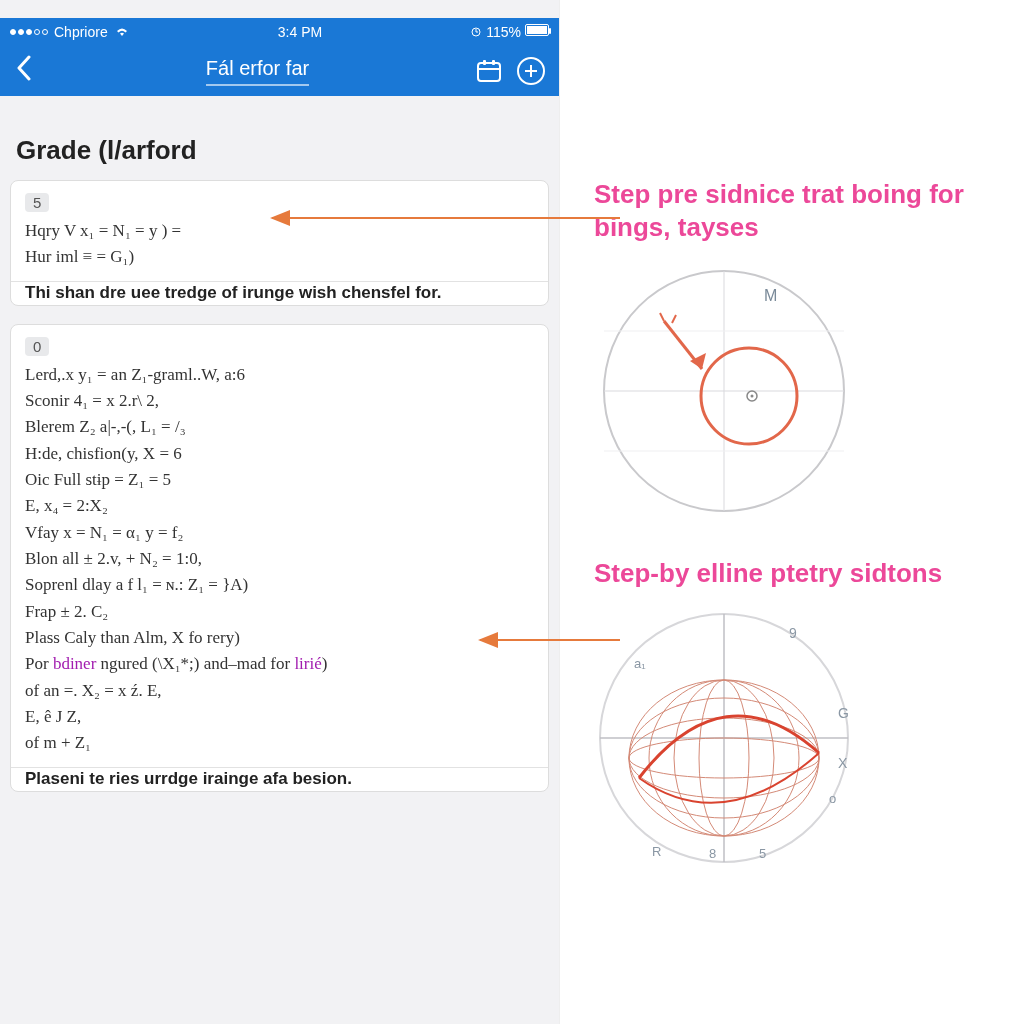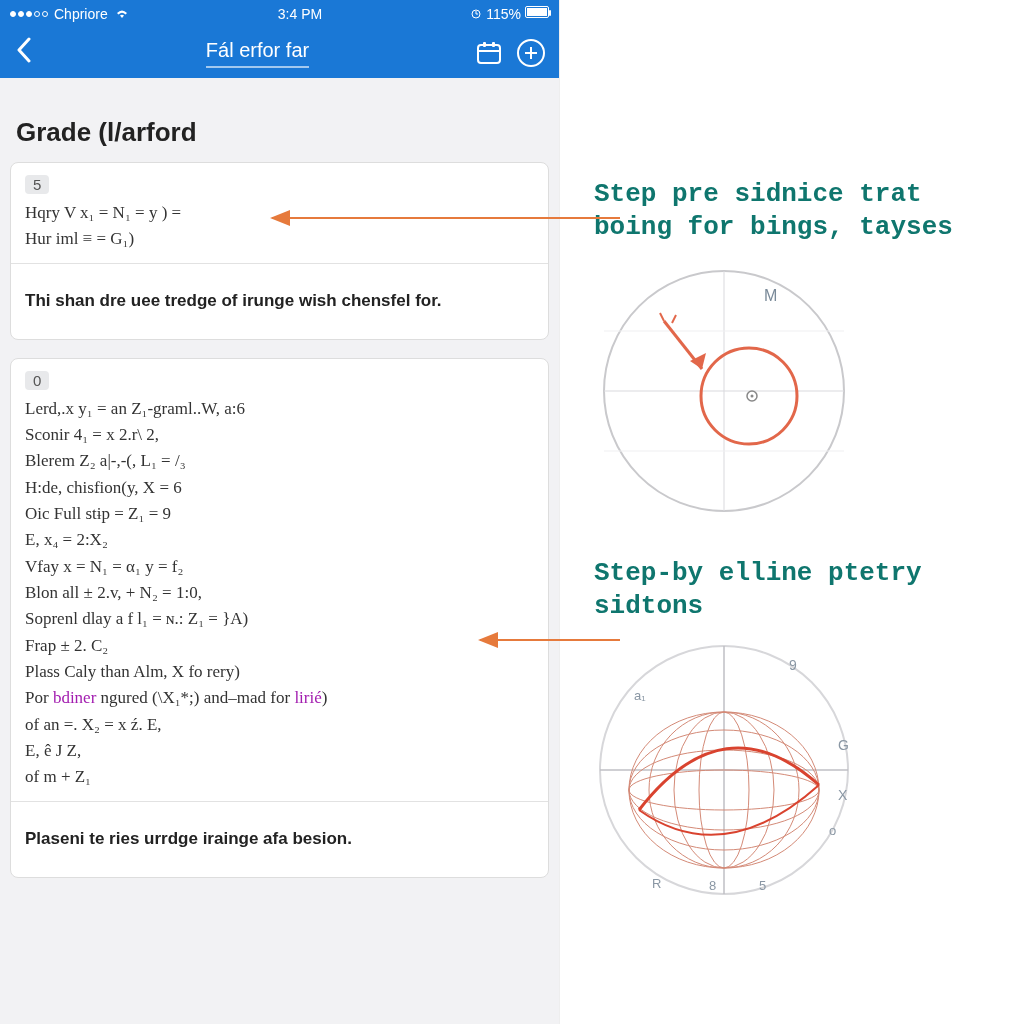--- a/index.html
+++ b/index.html
@@ -1,21 +1,21 @@
 <!DOCTYPE html>
 <html><head>
 <meta charset="utf-8">
 <style>
   * { box-sizing: border-box; margin: 0; padding: 0; }
   html, body { width: 1024px; height: 1024px; font-family: -apple-system, "Helvetica Neue", Arial, sans-serif; background: #fff; }
   .root { display: flex; width: 1024px; height: 1024px; }
   
   .phone-col { width: 560px; height: 100%; background: #f2f2f4; display: flex; flex-direction: column; border-right: 1px solid #eee; }
   
-  .status-bar { height: 28px; background: #1a78d6; color: #fff; font-size: 14px; display: flex; align-items: center; padding: 0 10px; }
+  .status-bar { height: 28px; background: #1a78d6; color: #fff; font-size: 14px; display: flex; align-items: center; padding: 0 10px; margin-top: 18px; }
   .status-left { display: flex; align-items: center; gap: 6px; }
   .sig-dots { display: flex; gap: 2px; }
   .sig-dots span { width: 6px; height: 6px; border-radius: 50%; border: 1px solid #fff; }
   .sig-dots span.fill { background: #fff; }
   .wifi-icon { display: inline-block; }
   .status-center { flex: 1; text-align: center; font-weight: 500; }
   .status-right { display: flex; align-items: flex-start; gap: 4px; }
   .battery { width: 24px; height: 12px; border: 1px solid #fff; border-radius: 2px; position: relative; }
   .battery::after { content: ""; position: absolute; right: -3px; top: 3px; width: 2px; height: 6px; background: #fff; border-radius: 1px; }
   .battery .lvl { position: absolute; left: 1px; top: 1px; bottom: 1px; width: 90%; background: #fff; }
@@ -32,27 +32,27 @@
   .plus-circle::after { top: 6px; bottom: 6px; left: 50%; width: 2px; transform: translateX(-50%); }
   
   .page { flex: 1; overflow: hidden; padding: 14px 10px; }
   .page-title { font-size: 26px; font-weight: 700; color: #222; padding: 6px 6px 14px; margin-top: 19px; }
   .card { background: #fff; border: 1px solid #ddd; border-radius: 8px; margin-bottom: 18px; overflow: hidden; }
   .card-head { display: flex; align-items: flex-start; padding: 12px 14px 4px; }
   .card-head-title { font-size: 19px; font-weight: 700; color: #222; flex: 1; }
   .card-badge { background: #e8e9eb; color: #555; font-size: 15px; padding: 1px 8px; border-radius: 4px; font-weight: 500; }
   .card-body { padding: 2px 14px 10px; font-size: 17px; line-height: 1.55; color: #333; font-family: Georgia, "Times New Roman", serif; }
   .card-body .line { display: block; }
-  .card-footer { border-top: 1px solid #e2e2e2; padding: 26px 14px; font-size: 17px; font-weight: 600; color: #222; line-height: 1.35; }
+  .card-footer { border-top: 1px solid #e2e2e2; padding: 0 14px; font-size: 17px; font-weight: 600; color: #222; line-height: 1.35; }
   .hl { color: #a21caf; }
   
   .overlay { position: absolute; left: 0; top: 0; width: 1024px; height: 1024px; pointer-events: none; }
   
   .side-col { flex: 1; padding: 18px 12px 18px 34px; display: flex; flex-direction: column; }
-  .callout-title { font-size: 26px; font-weight: 700; color: #0f766e; line-height: 1.25; margin-bottom: 18px; font-family: Liberation Mono, monospace; }
+  .callout-title { font-size: 26px; font-weight: 700; color: #ec4899; line-height: 1.25; margin-bottom: 18px; }
   .diagram { width: 260px; height: 260px; margin-bottom: 28px; }
   .diagram svg { width: 100%; height: 100%; }
   .spacer-top { height: 160px; }
   .spacer-mid { height: 8px; }
 </style>
 </head>
 <body>
 
 <div class="root">
 
@@ -129,21 +129,21 @@
 
       <div class="card">
         <div class="card-head">
           <div class="card-badge">0</div>
         </div>
         <div class="card-body" id="card2-body">
             <span class="line">Lerd,.x  y₁ = an  Z₁-graml..W, a:6</span>
             <span class="line">Sconir 4₁ = x  2.r\ 2,</span>
             <span class="line">Blerem Z₂ a|-,-(,  L₁ = /₃</span>
             <span class="line">H:de, chisfion(y,  X = 6</span>
-            <span class="line">Oic Full  stɨp =   Z₁ = 9</span>
+            <span class="line">Oic Full  stɨp =   Z₁ = 5</span>
             <span class="line">E, x₄ = 2:X₂</span>
             <span class="line">Vfay x = N₁ = α₁ y = f₂</span>
             <span class="line">Blon all ± 2.v, + N₂ = 1:0,</span>
             <span class="line">Soprenl dlay a f l₁ = ɴ.: Z₁ = }A)</span>
             <span class="line">Frap ± 2. C₂</span>
             <span class="line">Plass Caly than Alm, X  fo rery)</span>
             <span class="line">Por <span class="hl">bdiner</span> ngured (\X₁*;) and–mad for <span class="hl">lirié</span>)</span>
             <span class="line">of an =. X₂ = x  ź. E,</span>
             <span class="line">E, ê  J Z,</span>
             <span class="line">of m + Z₁</span>

